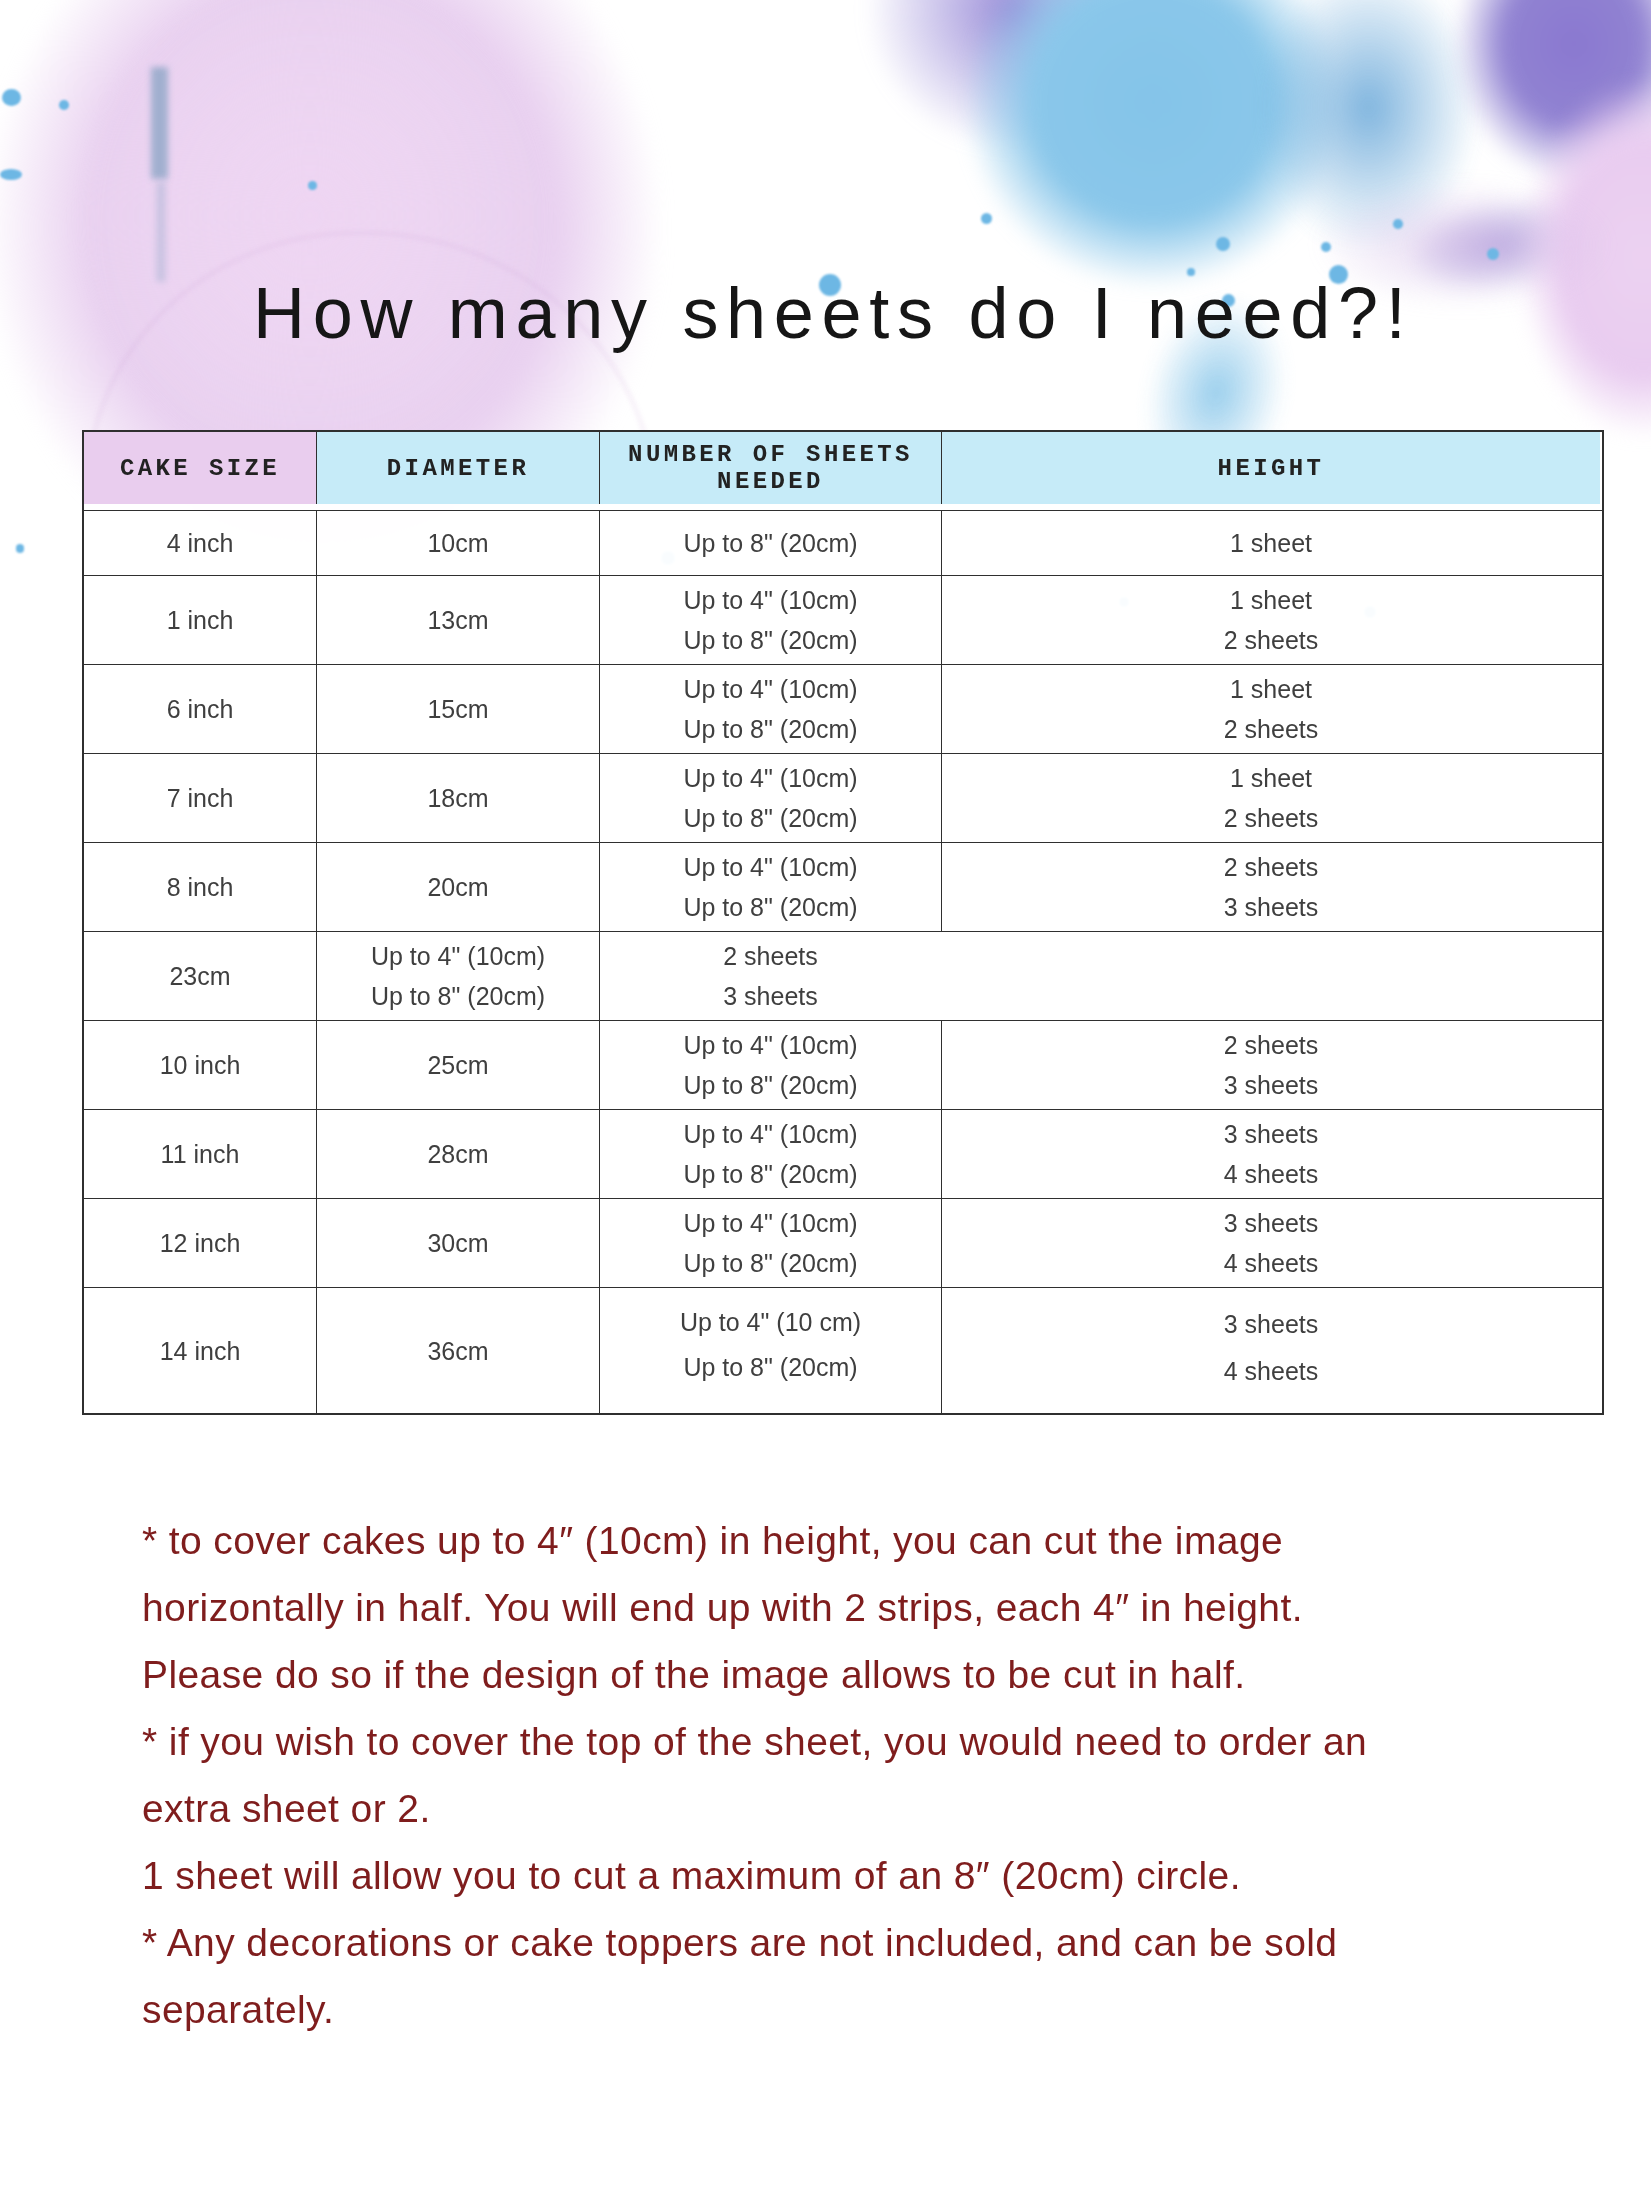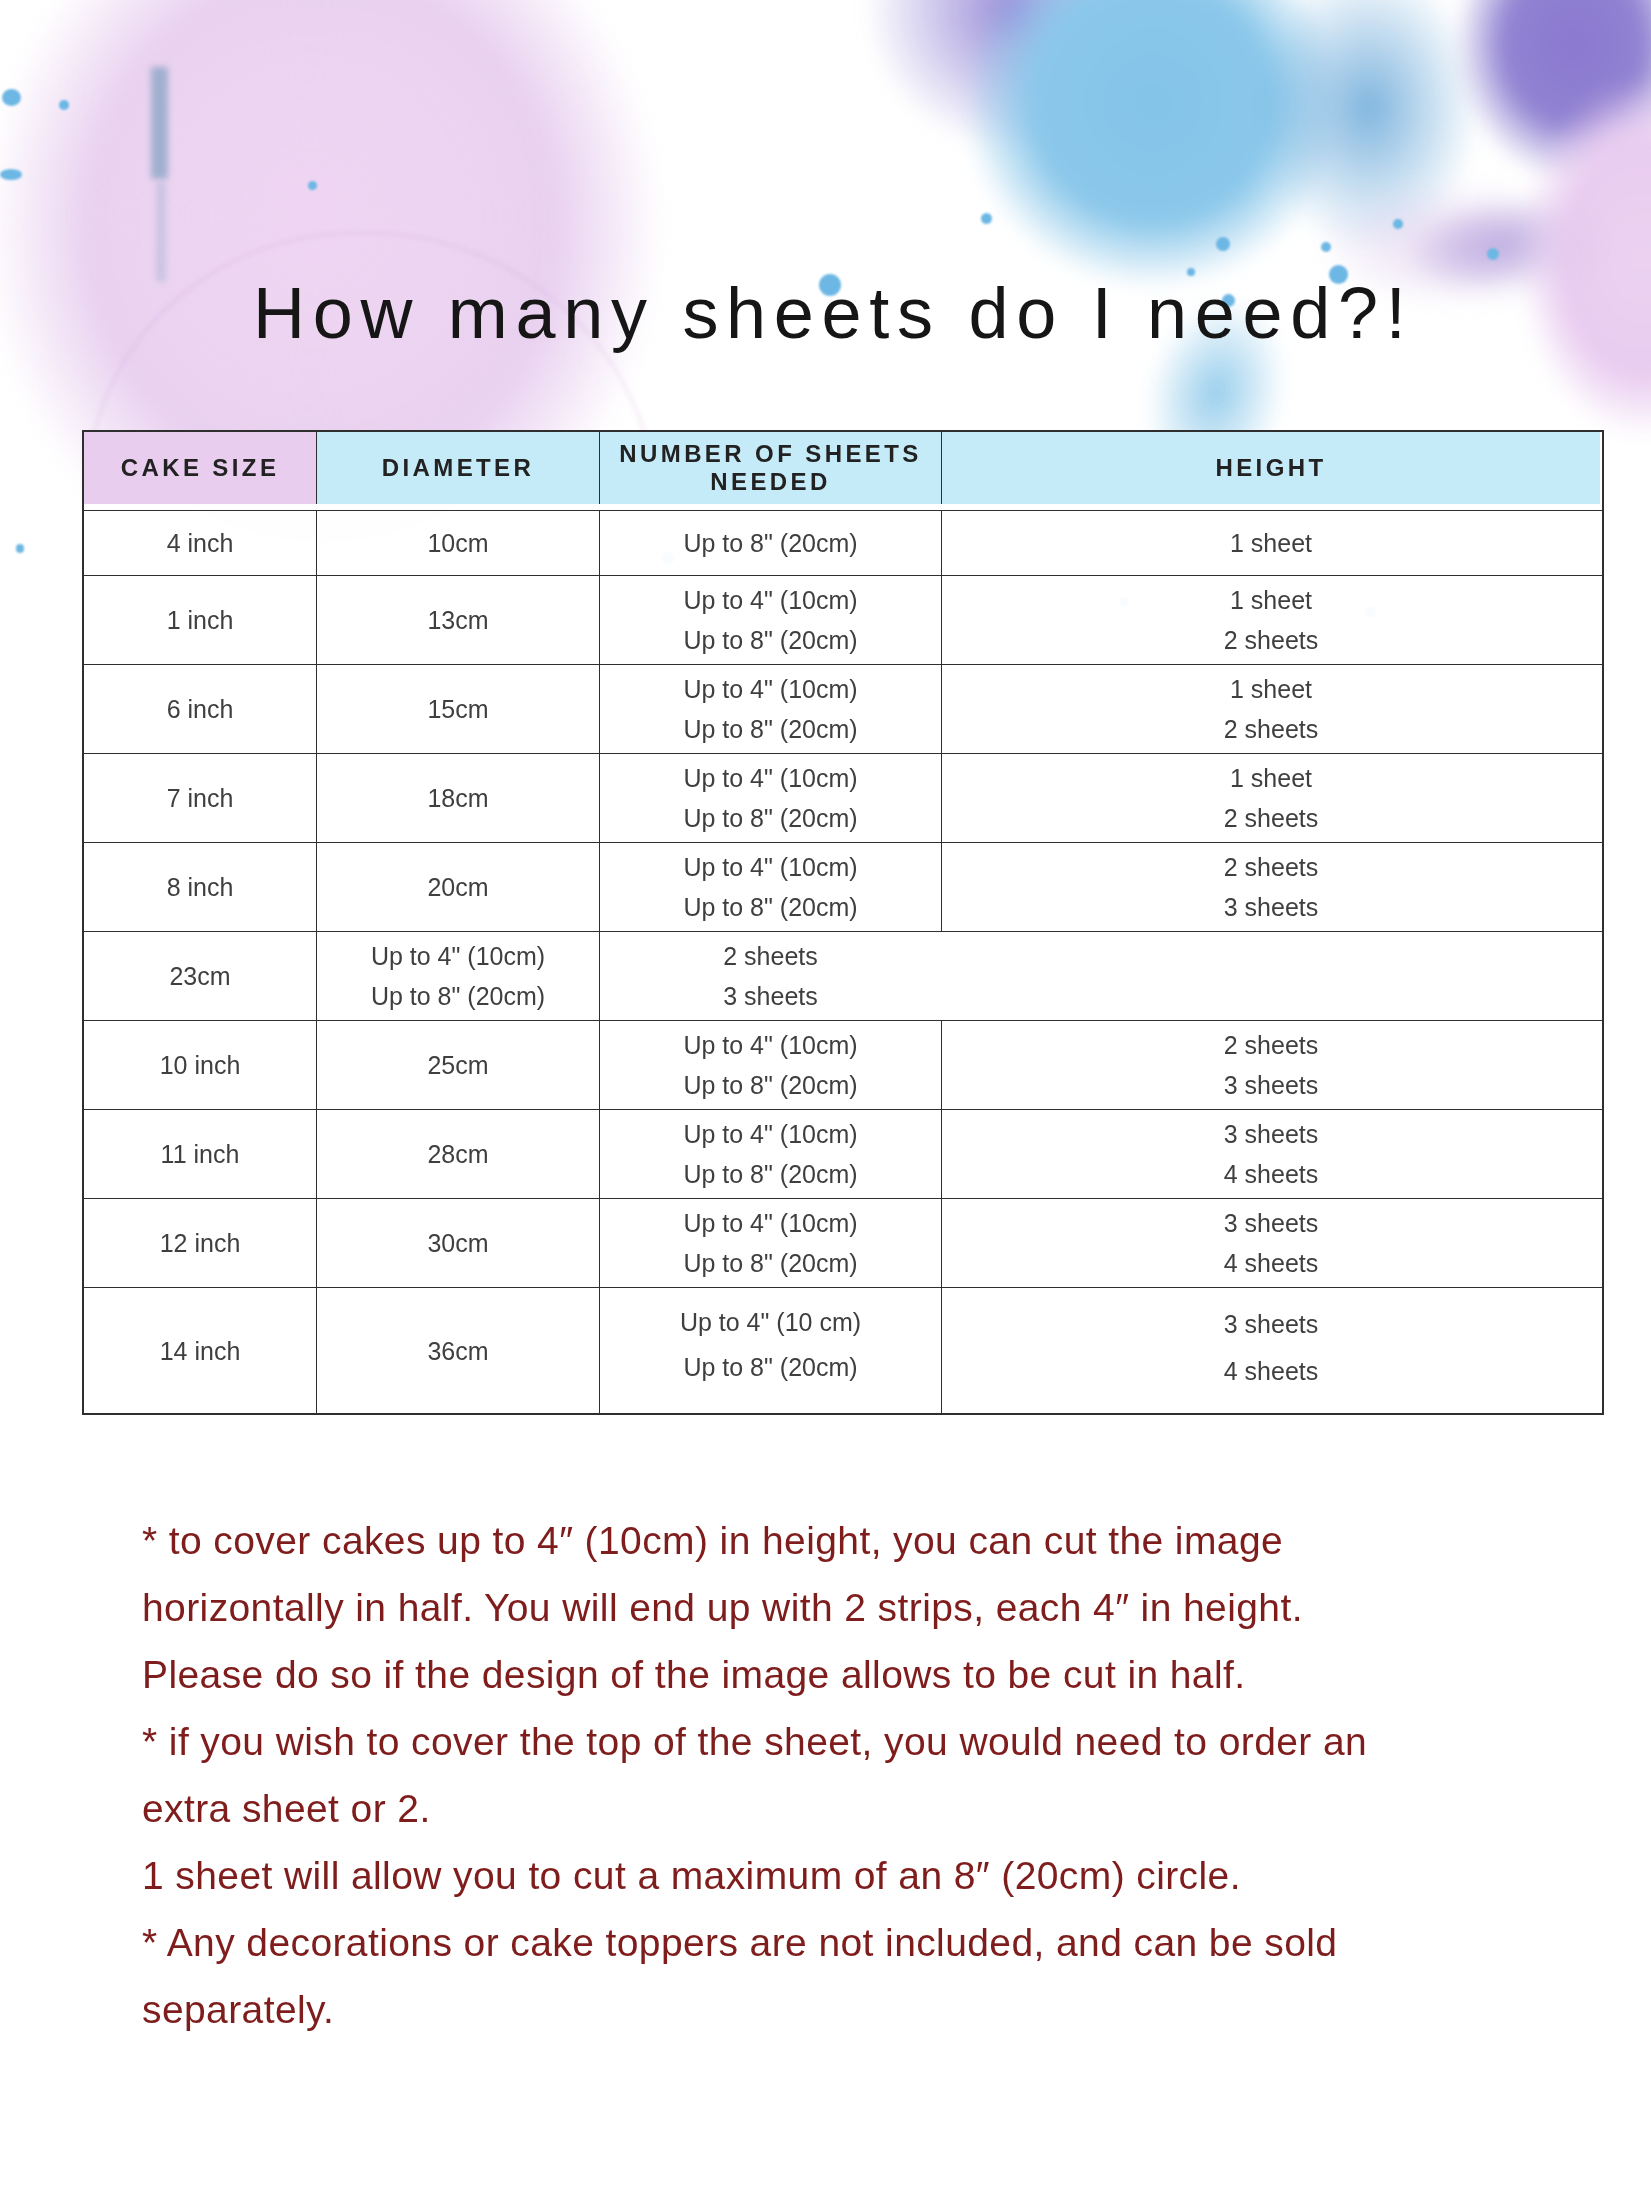--- a/index.html
+++ b/index.html
@@ -36,21 +36,21 @@
   .title{position:absolute;left:226px;top:272px;z-index:3;color:#161616;
          font-size:72px;letter-spacing:7.7px;font-weight:500;white-space:nowrap;margin-left:27px;}
 
   .ctable{position:absolute;left:82px;top:430px;width:1522px;z-index:4;
           border:2.6px solid #2f2f2f;box-sizing:border-box;background:rgba(255,255,255,.96);}
   .trow{display:grid;grid-template-columns:232px 283px 342px 659px;width:100%;box-sizing:border-box;}
   .trow + .trow{border-top:1.7px solid #2f2f2f;}
   .cell{display:flex;flex-direction:column;align-items:center;justify-content:center;
         box-sizing:border-box;font-size:25px;color:#3f3f3f;text-align:center;}
   .cell + .cell{border-left:1.7px solid #2f2f2f;}
-  .trow.header{height:72px;}
+  .trow.header{height:72px;font-family:Liberation Mono, monospace;}
   .trow.header .cell{font-weight:700;font-size:24px;letter-spacing:3.4px;color:#222;}
   .trow.header .cell.c0{background:#e9cdee;}
   .trow.header .cell.c1,.trow.header .cell.c2,.trow.header .cell.c3{background:#c6ebf8;}
   .trow.single{height:65px;margin-top:6px;}
   .trow.double{height:89px;}
   .trow.last{height:126px;}
   .multi{justify-content:space-around;padding:3.4px 0;}
   .line{line-height:34px;}
   .trow.last .cell.heights{justify-content:flex-start;padding-top:12px;}
   .trow.last .cell.heights .line{line-height:45px;}

